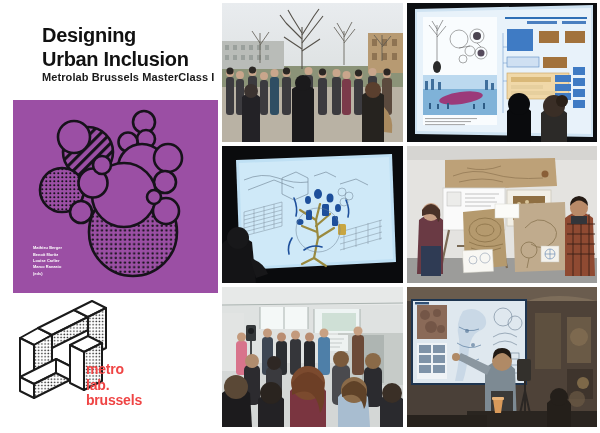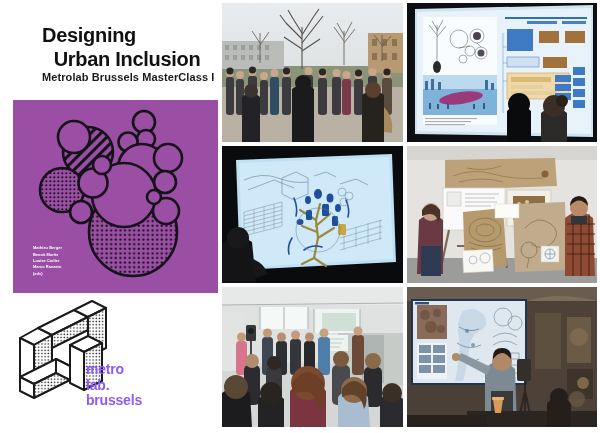--- a/index.html
+++ b/index.html
@@ -14,21 +14,21 @@
   #poster{position:absolute;left:0;top:0;width:600px;height:433px;}
 
   
   .cover{position:absolute;left:0;top:0;width:218px;height:335px;background:#fff;}
 
   .cover-title{
     position:absolute;left:42px;top:24px;width:170px;
     font-size:20px;line-height:1.18;font-weight:bold;color:#111;
     letter-spacing:-0.3px;
   }
-  .cover-title .l2{display:block;text-align:center;}
+  .cover-title .l2{display:block;}
   .cover-sub{
     position:absolute;left:42px;top:71px;width:175px;
     font-size:11px;font-weight:bold;color:#1a1a1a;letter-spacing:0.1px;
   }
 
   
   .purple-panel{
     position:absolute;left:13px;top:100px;width:205px;height:193px;
     background:#9B4FA4;overflow:hidden;
   }
@@ -38,21 +38,21 @@
     font-size:3.9px;line-height:1.62;font-weight:bold;color:#ffffff;
     letter-spacing:0.05px;
   }
   .credits div{white-space:nowrap;}
 
   
   .logo-wrap{position:absolute;left:10px;top:298px;width:160px;height:128px;}
   .logo-mark{position:absolute;left:2px;top:0;width:118px;height:118px;}
   .logo-text{
     position:absolute;left:76px;top:64px;
-    font-size:14px;line-height:1.12;font-weight:bold;color:#8b5cf6;
+    font-size:14px;line-height:1.12;font-weight:bold;color:#ef4444;
     letter-spacing:-0.2px;
   }
   .logo-text div{white-space:nowrap;}
 
   
   .grid{position:absolute;left:222px;top:3px;width:375px;height:424px;}
   .ph{position:absolute;overflow:hidden;background:#2b2b2b;}
   .ph svg{display:block;width:100%;height:100%;}
   .c1{left:0;width:181px;}
   .c2{left:185px;width:190px;}

